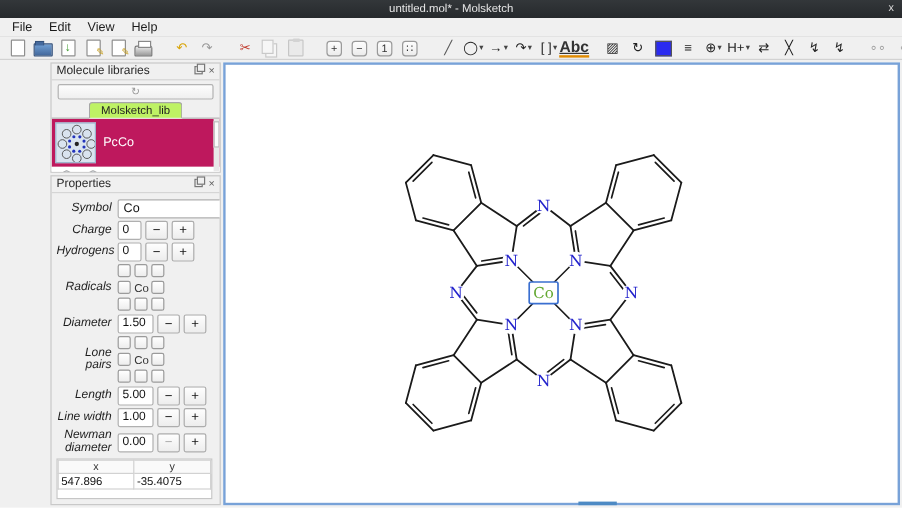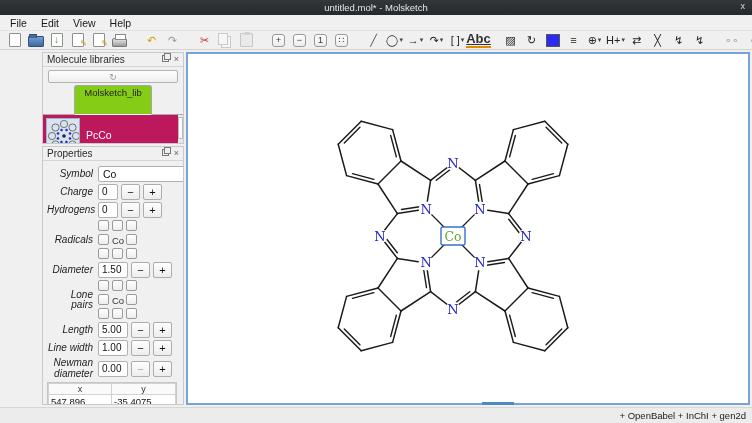--- a/index.html
+++ b/index.html
@@ -63,22 +63,22 @@
   .float-ic { width:7px; height:7px; border:1px solid #777; position:relative; display:inline-block; }
   .float-ic::before { content:""; position:absolute; right:-3px; top:-3px; width:5px; height:5px;
     border:1px solid #777; background:#f0f0f0; }
 
   
   .lib-panel { height:92px; flex:0 0 auto; }
   .refresh-btn { margin:3px 5px 0 5px; height:13px; border:1px solid #b3b3b3; border-radius:2px;
     background:linear-gradient(#fdfdfd,#efefef); display:flex; align-items:center; justify-content:center;
     font-size:9px; color:#9a9a9a; flex:0 0 auto; }
   .tabrow { display:flex; justify-content:center; margin-top:2px; border-bottom:1px solid #ababab; flex:0 0 auto; }
-  .tab { font-size:9.5px; color:#222; background:#84cc16; border:1px solid #a6a6a6; border-bottom:1px solid #fafafa;
-    border-radius:3px 3px 0 0; padding:1px 9px 0 9px; margin-bottom:-1px; height:30px; }
+  .tab { font-size:9.5px; color:#222; background:#bef264; border:1px solid #a6a6a6; border-bottom:1px solid #fafafa;
+    border-radius:3px 3px 0 0; padding:1px 9px 0 9px; margin-bottom:-1px; height:14px; }
   .lib-list { flex:1; background:#fff; position:relative; overflow:hidden; }
   .lib-row { height:40px; background:#be185d; display:flex; align-items:center; padding-left:3px; }
   .lib-row .thumb { width:34px; height:34px; background:#d9e3ef; border:1px solid #9db3cc; }
   .lib-row .lbl { color:#fff; font-size:10.5px; margin-left:6px; }
   .lib-partial { height:8px; background:#fff; position:relative; overflow:hidden; }
   .lib-partial i { position:absolute; top:3px; width:9px; height:9px; border:1px solid #666;
     border-radius:50%; background:#d9e3ef; }
   .lib-partial i.c1 { left:8px; } .lib-partial i.c2 { left:30px; }
   .vscroll { position:absolute; right:0; top:0; bottom:0; width:5px; background:#e8e8e8; }
   .vscroll .th { position:absolute; top:2px; left:0; width:5px; height:22px; background:#fbfbfb; border:1px solid #bbb; }
@@ -466,16 +466,13 @@
           <text x="192" y="186.5" text-anchor="middle" font-family="&quot;DejaVu Serif&quot;, serif" font-size="13" fill="#2323cc">N</text>
           <circle cx="238.1" cy="208.9" r="7.5" fill="#fff"></circle>
           <text x="238.1" y="213.4" text-anchor="middle" font-family="&quot;DejaVu Serif&quot;, serif" font-size="13" fill="#2323cc">N</text>
           <rect x="253" y="173" width="24" height="18" rx="1.5" fill="#fff" stroke="#3a6fd0" stroke-width="1.4"></rect>
           <text x="265" y="186.5" text-anchor="middle" font-family="&quot;DejaVu Serif&quot;, serif" font-size="12.5" fill="#63a832">Co</text>
         </svg>
       <div class="hscroll-hint"></div>
     </div>
   </div>
 
-  <div class="statusbar">
-    <span>+ OpenBabel + InChI + gen2d</span>
-  </div>
 </div>
 
 </body></html>

